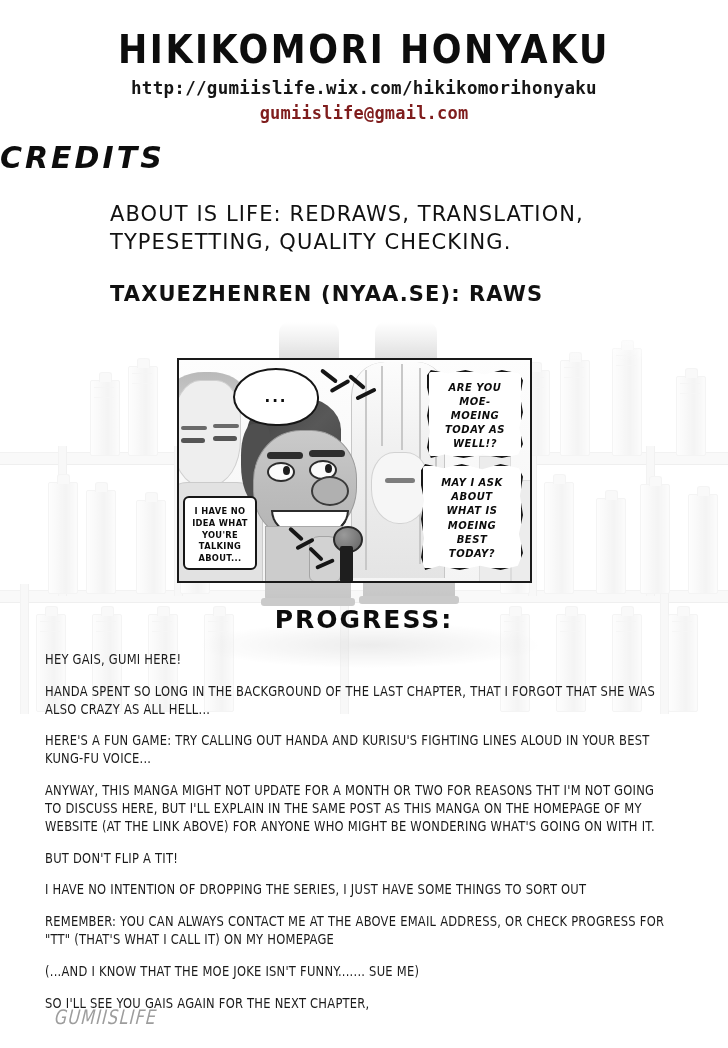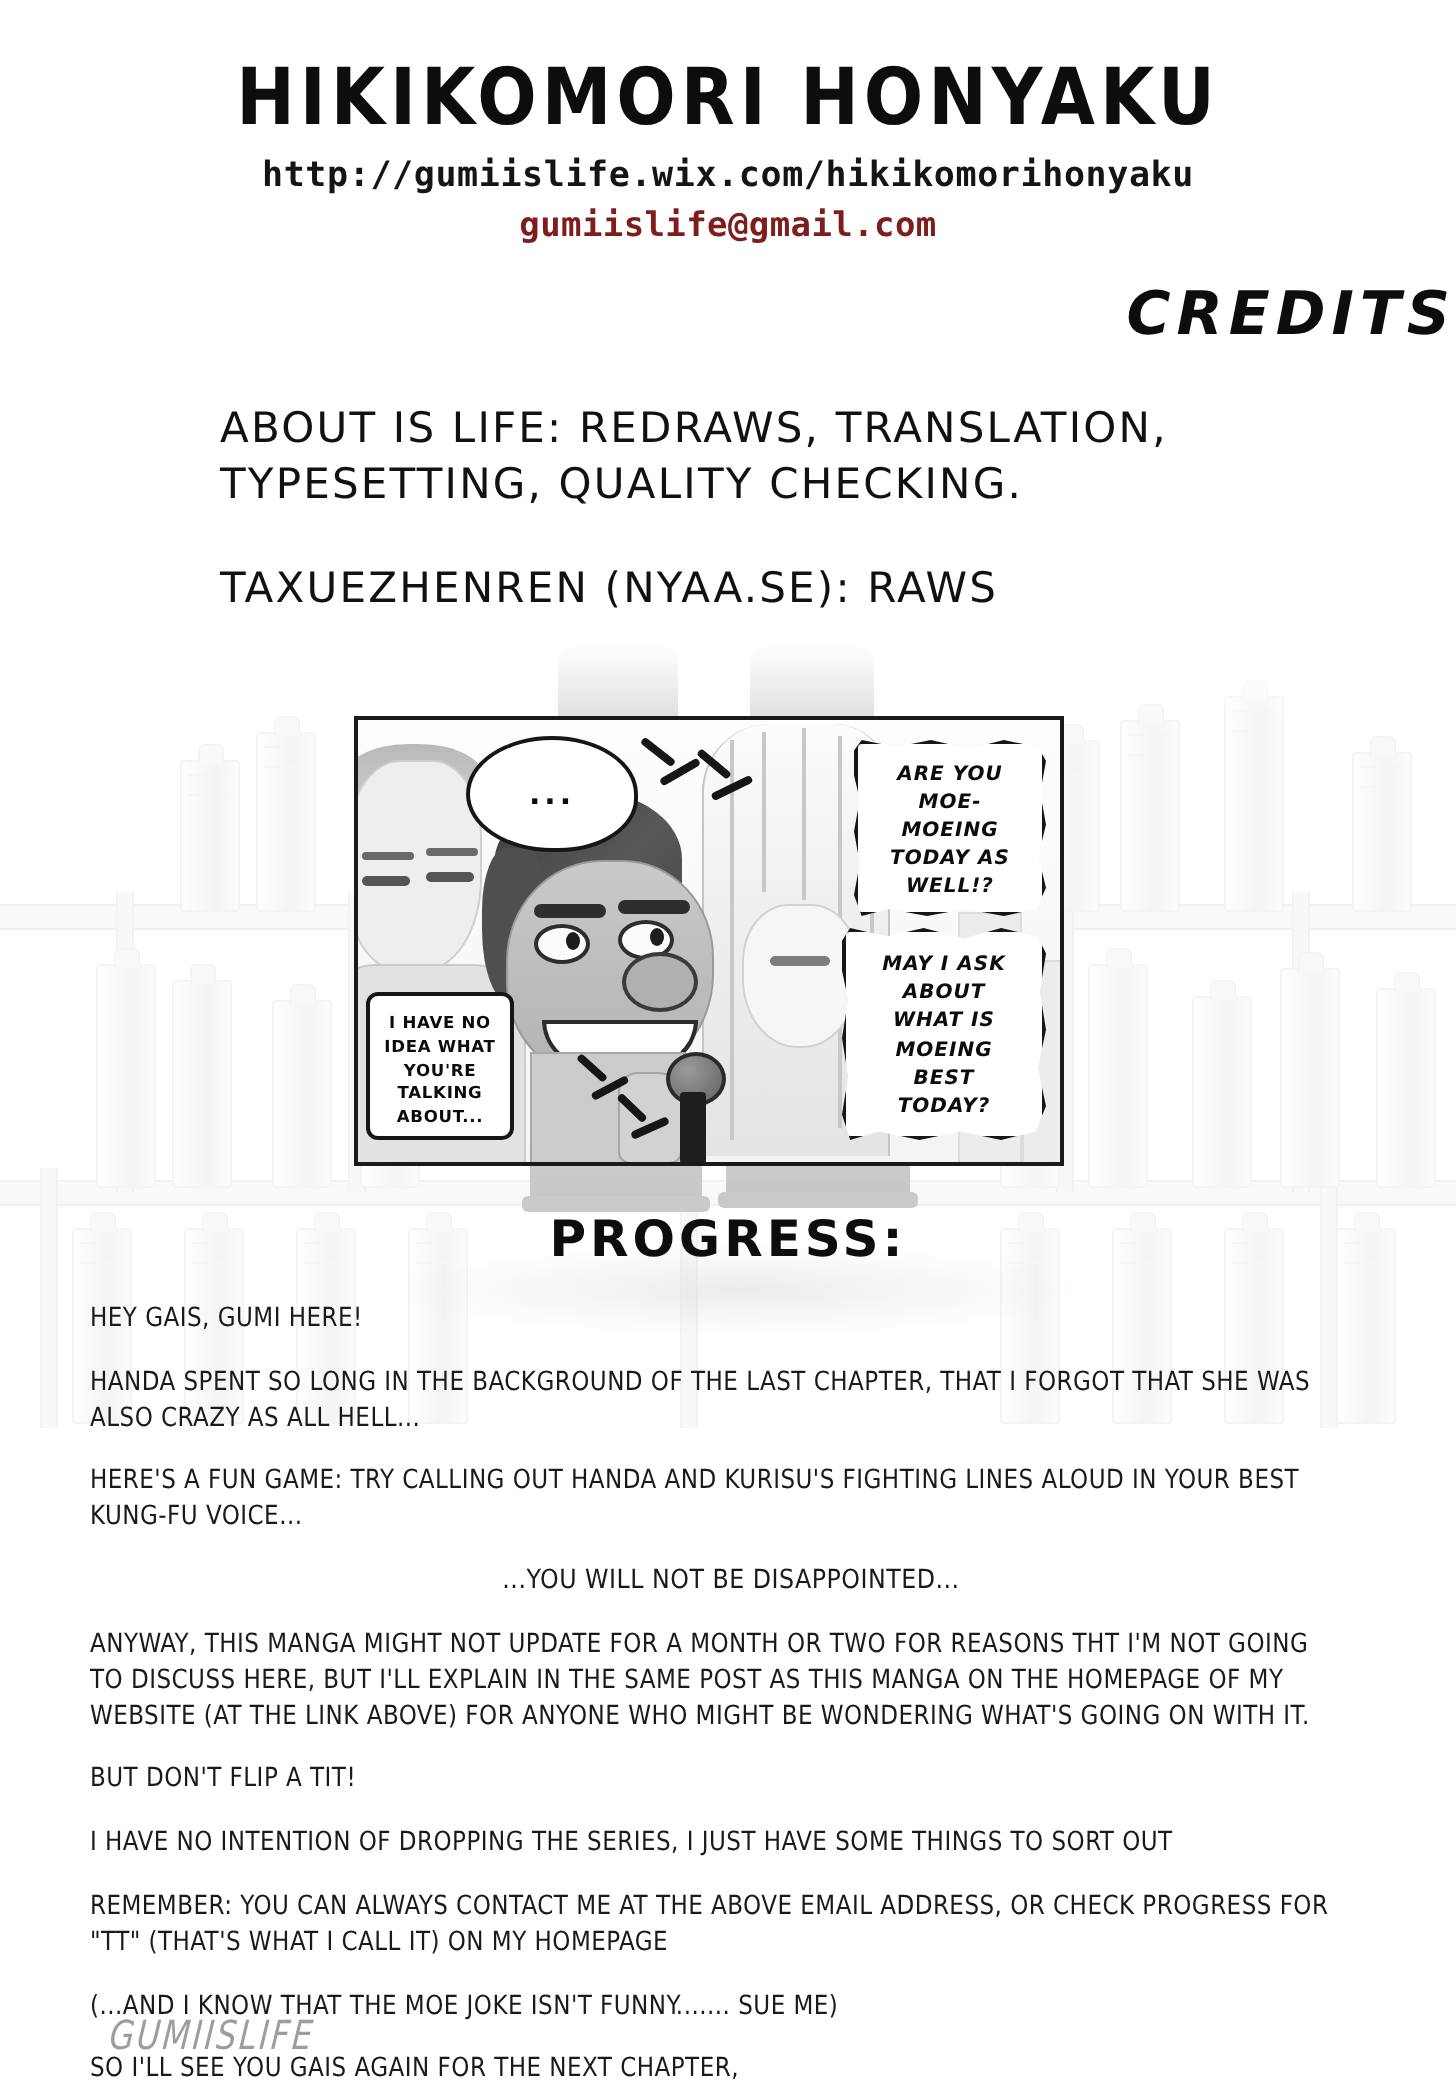--- a/index.html
+++ b/index.html
@@ -182,42 +182,42 @@
   
   .credits {
     position: absolute;
     left: 0;
     top: 140px;
     width: 728px;
     z-index: 60;
   }
   .credits-heading {
     margin: 0;
-    text-align: right;
+    text-align: left;
     font-family: "DejaVu Sans", sans-serif;
     font-size: 30px;
     font-weight: 700;
     font-style: italic;
     letter-spacing: 3px;
     color: #0d0d0d;
   }
   .credits-lines {
     margin: 25px 0 0 0;
     padding: 0 0 0 110px;
     list-style: none;
   }
   .credit-line {
     font-family: "DejaVu Sans", sans-serif;
     font-size: 21px;
     font-weight: 400;
     letter-spacing: 1.1px;
     color: #111111;
     line-height: 1.34;
   }
-  .credit-line + .credit-line { margin-top: 24px; }
+  .credit-line + .credit-line { margin-top: 24px; font-weight: bold; }
 
   
   .panel {
     position: absolute;
     left: 177px;
     top: 358px;
     width: 351px;
     height: 221px;
     border: 2px solid #1a1a1a;
     background: #ffffff;
@@ -672,21 +672,20 @@
 TODAY?</span>
     </div>
   </div>
 
   <div class="afterward">
     <h2 class="afterward-heading">PROGRESS:</h2>
     <ul class="afterward-body">
       <li class="aw-para">HEY GAIS, GUMI HERE!</li>
       <li class="aw-para">HANDA SPENT SO LONG IN THE BACKGROUND OF THE LAST CHAPTER, THAT I FORGOT THAT SHE WAS ALSO CRAZY AS ALL HELL...</li>
       <li class="aw-para">HERE'S A FUN GAME: TRY CALLING OUT HANDA AND KURISU'S FIGHTING LINES ALOUD IN YOUR BEST KUNG-FU VOICE...</li>
-      <li class="aw-para center">...YOU WILL NOT BE DISAPPOINTED...</li>
       <li class="aw-para">ANYWAY, THIS MANGA MIGHT NOT UPDATE FOR A MONTH OR TWO FOR REASONS THT I'M NOT GOING TO DISCUSS HERE, BUT I'LL EXPLAIN IN THE SAME POST AS THIS MANGA ON THE HOMEPAGE OF MY WEBSITE (AT THE LINK ABOVE) FOR ANYONE WHO MIGHT BE WONDERING WHAT'S GOING ON WITH IT.</li>
       <li class="aw-para">BUT DON'T FLIP A TIT!</li>
       <li class="aw-para">I HAVE NO INTENTION OF DROPPING THE SERIES, I JUST HAVE SOME THINGS TO SORT OUT</li>
       <li class="aw-para">REMEMBER: YOU CAN ALWAYS CONTACT ME AT THE ABOVE EMAIL ADDRESS, OR CHECK PROGRESS FOR "TT" (THAT'S WHAT I CALL IT) ON MY HOMEPAGE</li>
       <li class="aw-para">(...AND I KNOW THAT THE MOE JOKE ISN'T FUNNY....... SUE ME)</li>
       <li class="aw-para">SO I'LL SEE YOU GAIS AGAIN FOR THE NEXT CHAPTER,</li>
     </ul>
   </div>
 
   <div class="signature">GUMIISLIFE</div>

